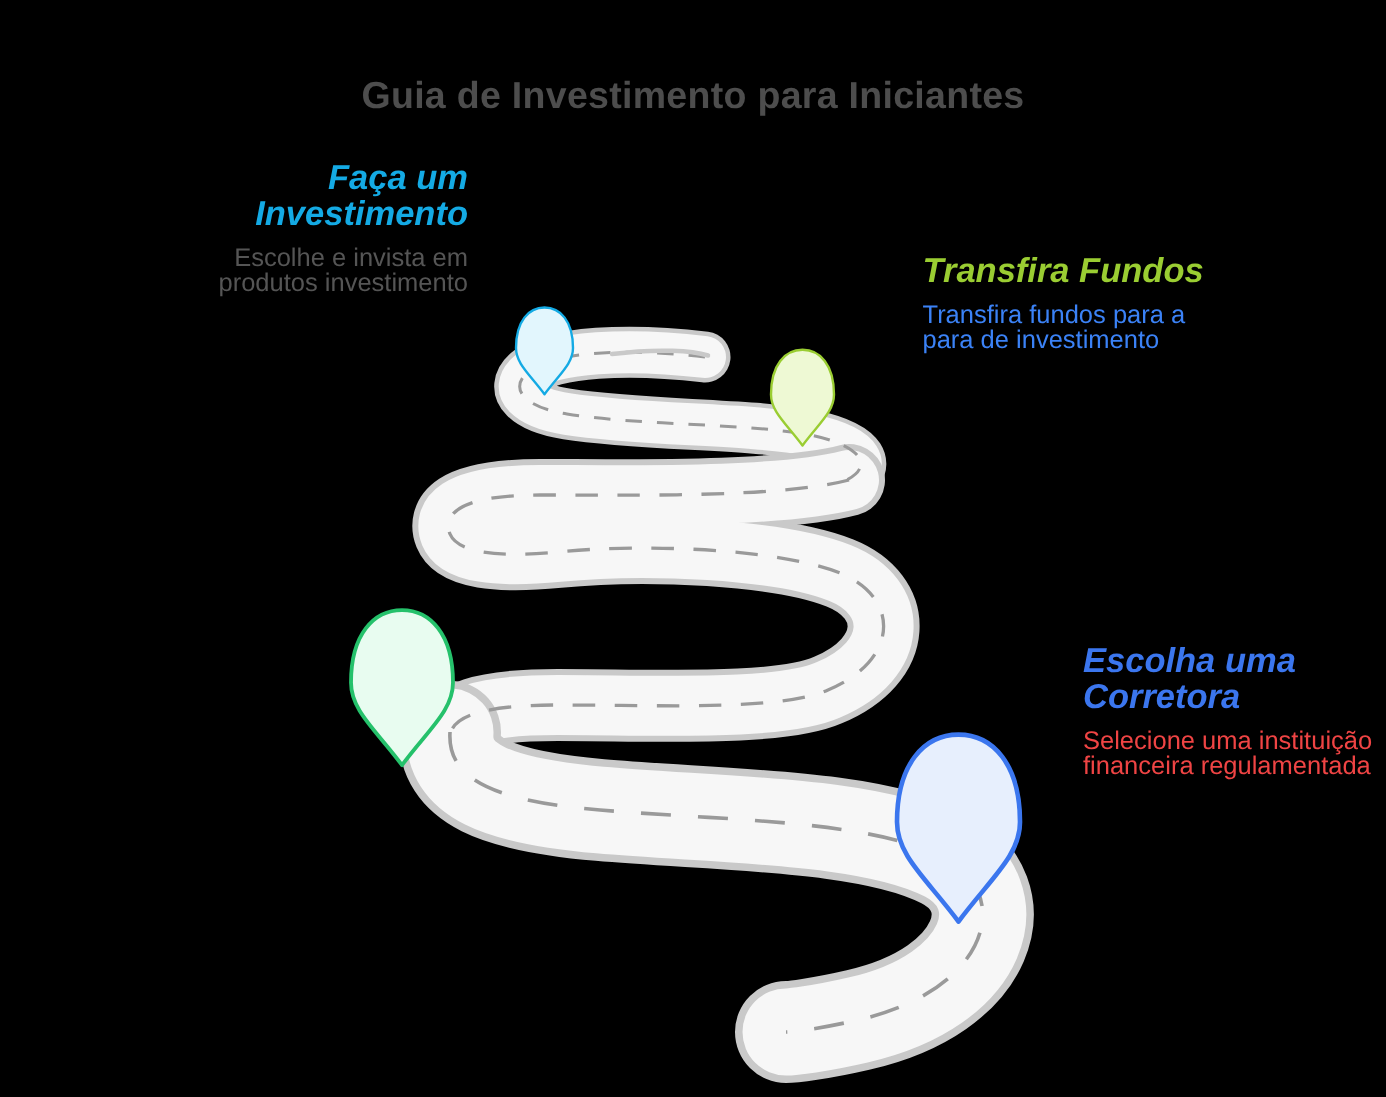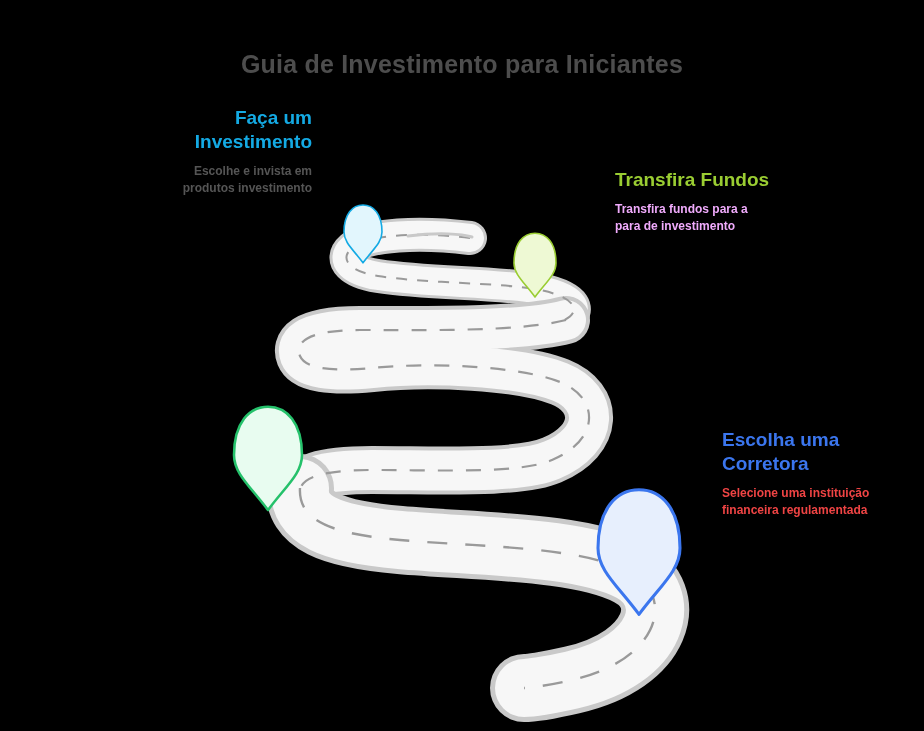--- a/index.html
+++ b/index.html
@@ -39,28 +39,29 @@
     top: 0;
     width: 924px;
     height: 731px;
   }
 
   
   .step-block {
     position: absolute;
   }
   .step-title {
-    font-size: 19px;
+    font-size: 23px;
     font-weight: bold;
     line-height: 24px;
     margin: 0 0 9px 0;
+    font-style: italic;
   }
   .step-desc {
-    font-size: 12px;
-    font-weight: bold;
+    font-size: 17px;
+    font-weight: normal;
     line-height: 17px;
     color: #555555;
     margin: 0;
   }
 
   
   #step-invest {
     left: 110px;
     top: 106px;
     width: 202px;
@@ -187,21 +188,21 @@
       <span>Investimento</span>
     </div>
     <div class="step-desc" style="color: rgb(85, 85, 85);">
       <span>Escolhe e invista em</span><br>
       <span>produtos investimento</span>
     </div>
   </div>
 
   <div class="step-block" id="step-transfer">
     <div class="step-title" style="color: rgb(154, 205, 50);">Transfira Fundos</div>
-    <div class="step-desc" style="color: #f0abfc;">
+    <div class="step-desc" style="color: #3b82f6;">
       <span>Transfira fundos para a</span><br>
       <span>para de investimento</span>
     </div>
   </div>
 
 
   <div class="step-block" id="step-broker">
     <div class="step-title" style="color: rgb(59, 118, 238);">
       <span>Escolha uma</span><br>
       <span>Corretora</span>

